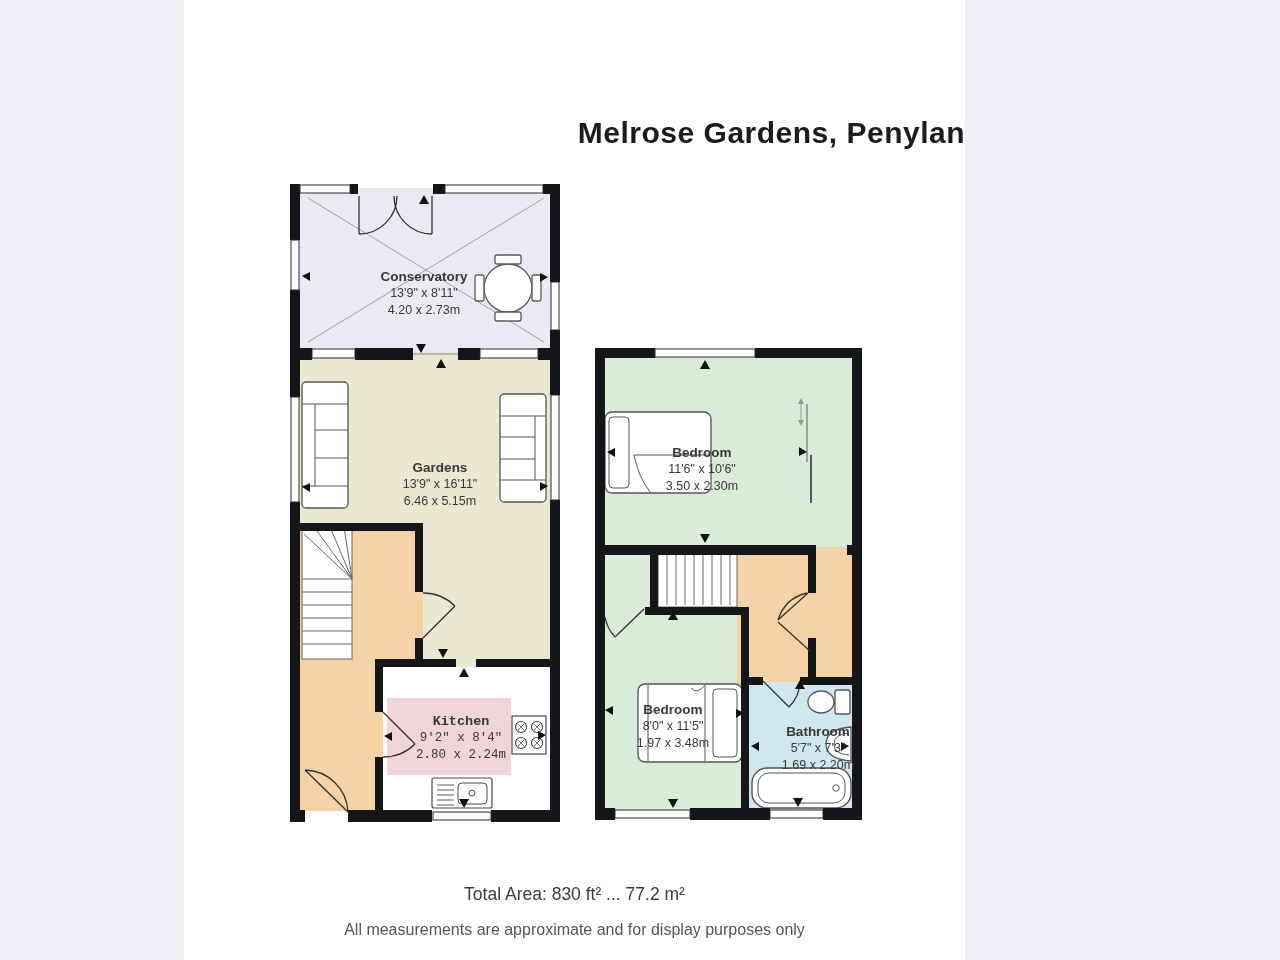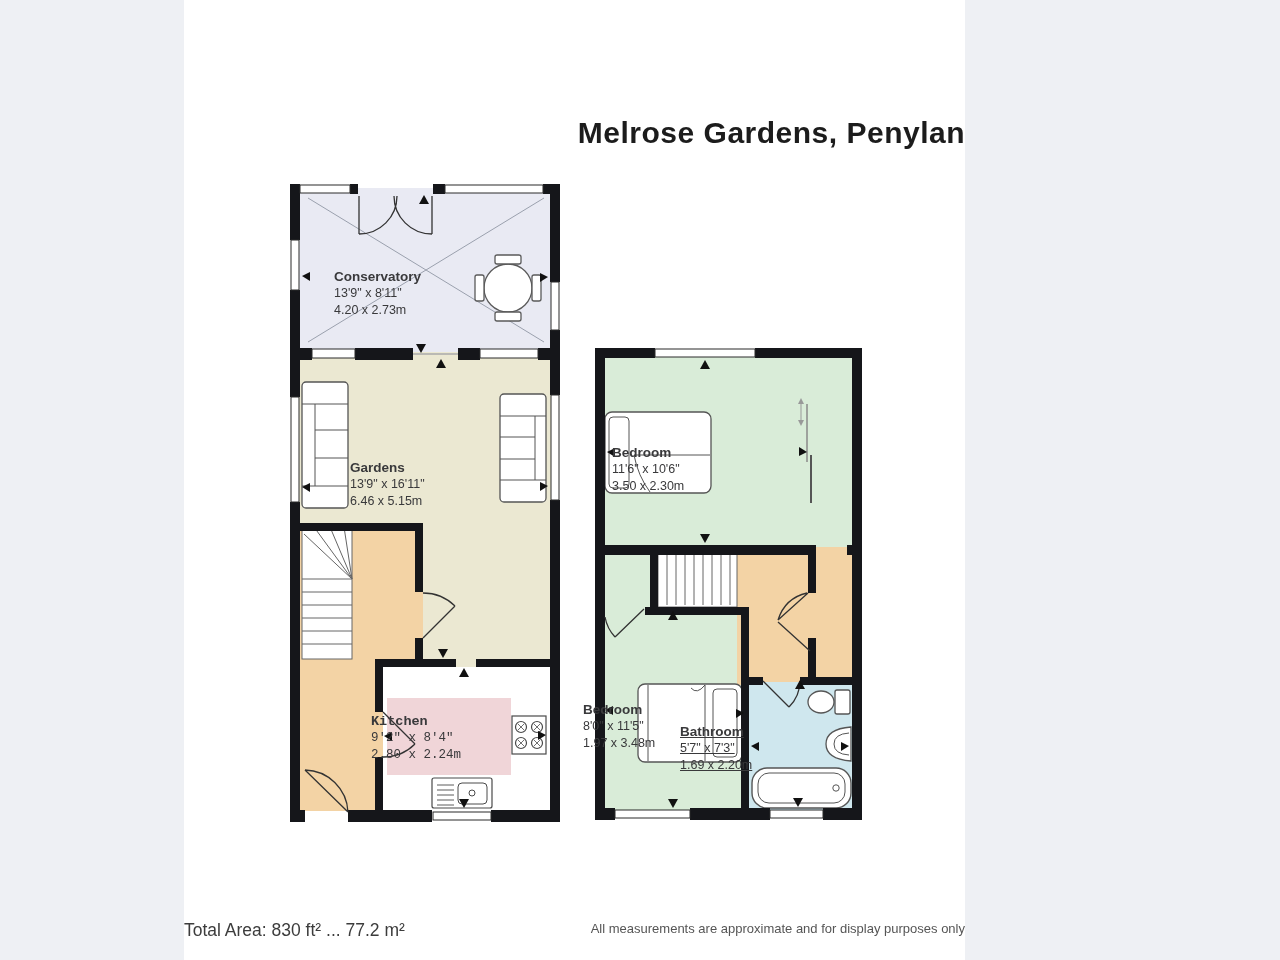--- a/index.html
+++ b/index.html
@@ -15,32 +15,32 @@
   .plan-title{
     position:absolute;left:0;top:74px;width:100%;
     text-align:right;font-size:30px;font-weight:700;color:#1c1c1c;
     letter-spacing:.5px;
     margin-top:42px;
   }
   .plan-svg{position:absolute;}
   #ground-svg{left:104px;top:182px;}
   #first-svg{left:409px;top:346px;}
   .room-label{
-    position:absolute;width:180px;
+    position:absolute;width:180px;text-align:center;
     color:#39393b;line-height:17px;z-index:5;
   }
   .room-label .rname{font-size:13.5px;font-weight:700;display:block;}
   .room-label .rdim{font-size:12.5px;display:block;}
   .footer-area{
-    position:absolute;left:0;top:884px;width:100%;
-    font-size:17.5px;color:#3c3c3c;margin-top:36px;
+    position:absolute;left:0;top:884px;width:100%;text-align:center;
+    font-size:17.5px;color:#3c3c3c;
   }
   .footer-disclaimer{
-    position:absolute;left:0;top:921px;width:100%;text-align:right;
-    font-size:13px;color:#555;
+    position:absolute;left:0;top:921px;width:100%;text-align:center;
+    font-size:16px;color:#555;
   }
 </style>
 </head>
 <body>
 
 <div class="page">
 
   <div class="plan-title">Melrose Gardens, Penylan</div>
 
   <svg id="ground-svg" class="plan-svg" width="274" height="640" viewBox="0 0 274 640" xmlns="http://www.w3.org/2000/svg">
@@ -278,21 +278,21 @@
     <span class="rdim">11'6" x 10'6"</span>
     <span class="rdim">3.50 x 2.30m</span>
   </div>
 
   <div class="room-label" style="left:399px;top:701px;">
     <span class="rname">Bedroom</span>
     <span class="rdim">8'0" x 11'5"</span>
     <span class="rdim">1.97 x 3.48m</span>
   </div>
 
-  <div class="room-label" style="left:496px;top:723px;text-decoration:underline;">
+  <div class="room-label" style="left:544px;top:723px;">
     <span class="rname">Bathroom</span>
     <span class="rdim">5'7" x 7'3"</span>
     <span class="rdim">1.69 x 2.20m</span>
   </div>
 
   <div class="footer-area">Total Area: 830 ft² ... 77.2 m²</div>
   <div class="footer-disclaimer">All measurements are approximate and for display purposes only</div>
 
 </div>
 

